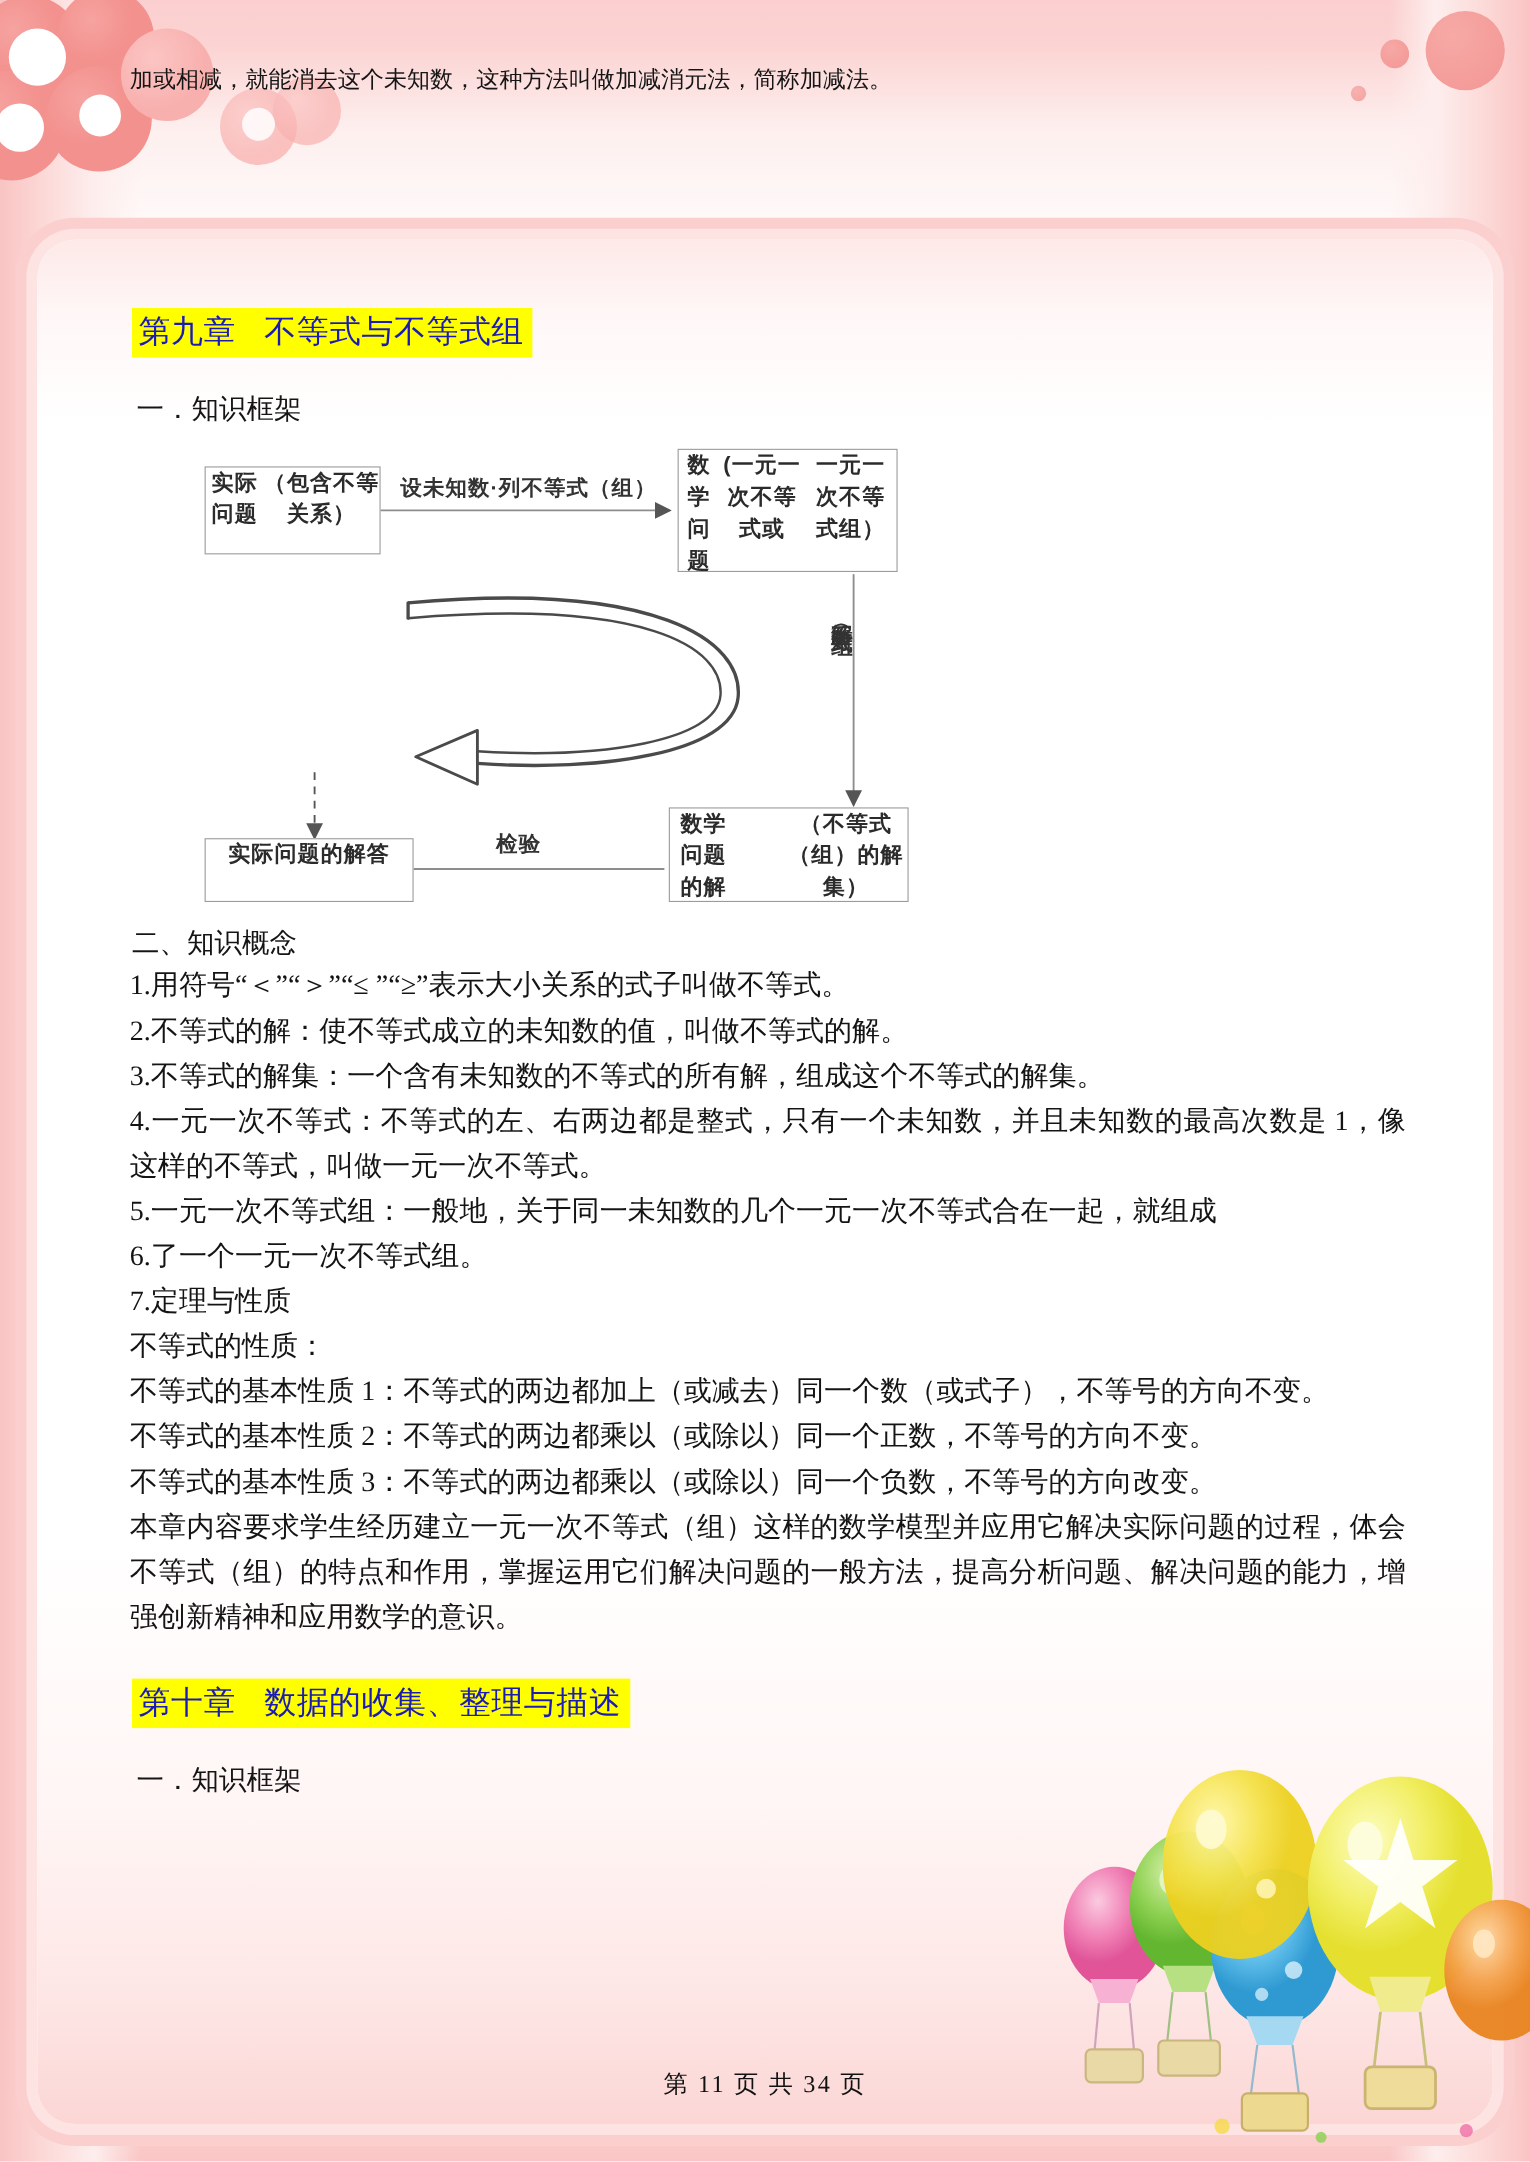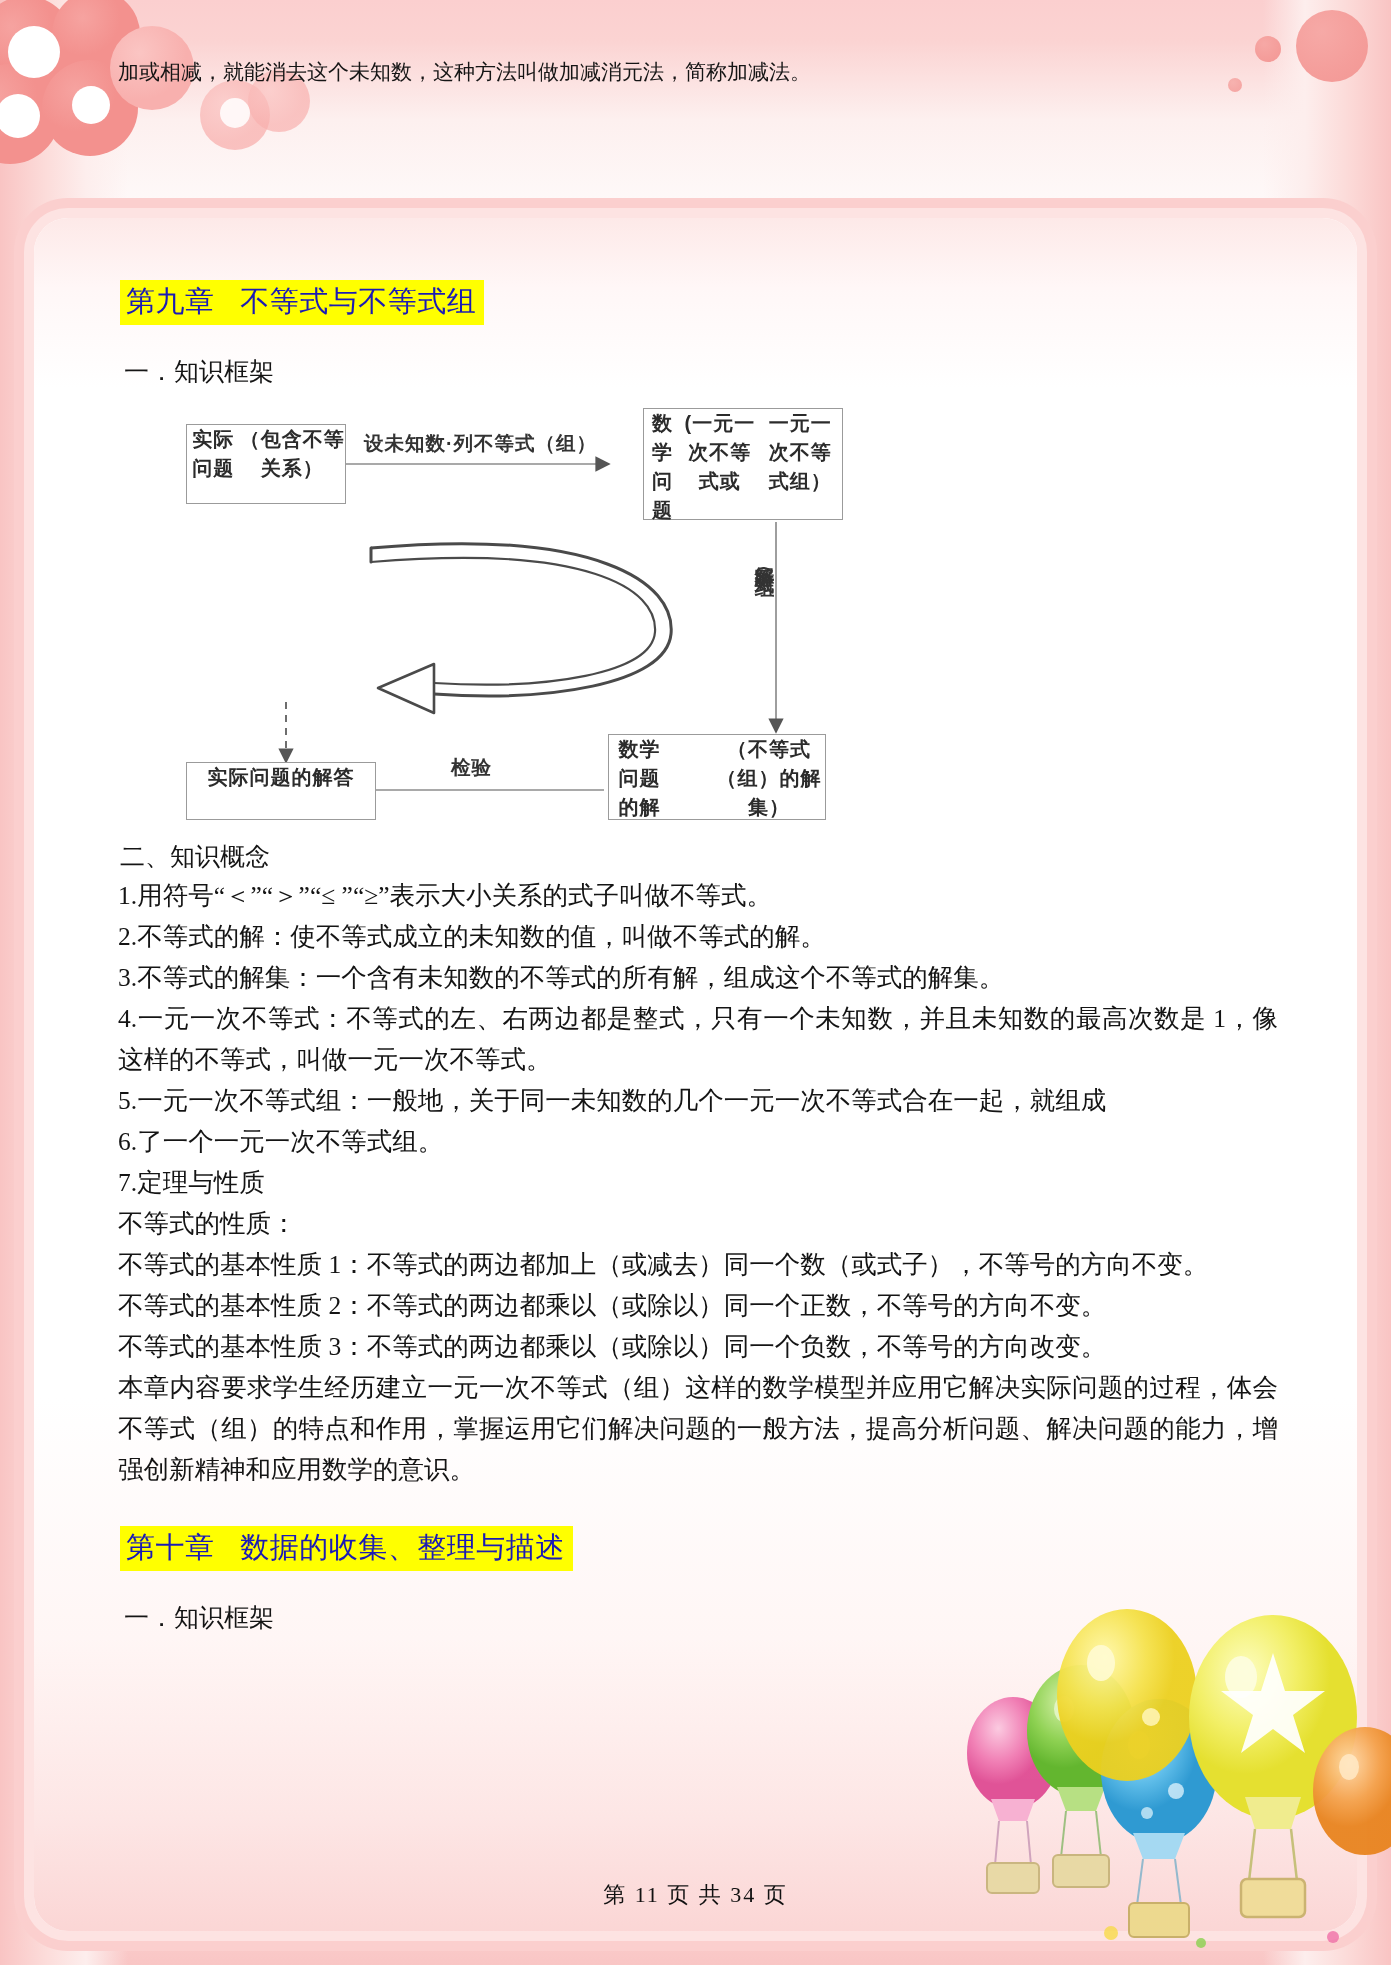--- a/index.html
+++ b/index.html
@@ -227,21 +227,21 @@
         <path d="M205,160 C 420,142 492,186 489,230 C 486,272 380,288 268,281" fill="none" stroke="#4a4a4a" stroke-width="2.2"></path>
         <path d="M268,262 L268,311 L212,286 Z" fill="#ffffff" stroke="#4a4a4a" stroke-width="2.6" stroke-linejoin="round"></path>
         <line x1="205" y1="146" x2="205" y2="160" stroke="#4a4a4a" stroke-width="3" stroke-linecap="round"></line>
       </svg>
 
       <div class="dbox" style="left:20px; top:22px; width:160px; height:80px;">
         <span>实际问题</span>
         <span>（包含不等关系）</span>
       </div>
 
-      <div class="dbox" style="left:450px; top:6px; width:200px; height:112px;margin-left:27px;">
+      <div class="dbox" style="left:450px; top:6px; width:200px; height:112px;">
         <span>数学问题</span>
         <span>(一元一次不等式或</span>
         <span>一元一次不等式组）</span>
       </div>
 
       <div class="dbox" style="left:20px; top:360px; width:190px; height:58px;">
         <span>实际问题的解答</span>
       </div>
 
       <div class="dbox" style="left:442px; top:332px; width:218px; height:86px;gap:43px;">

